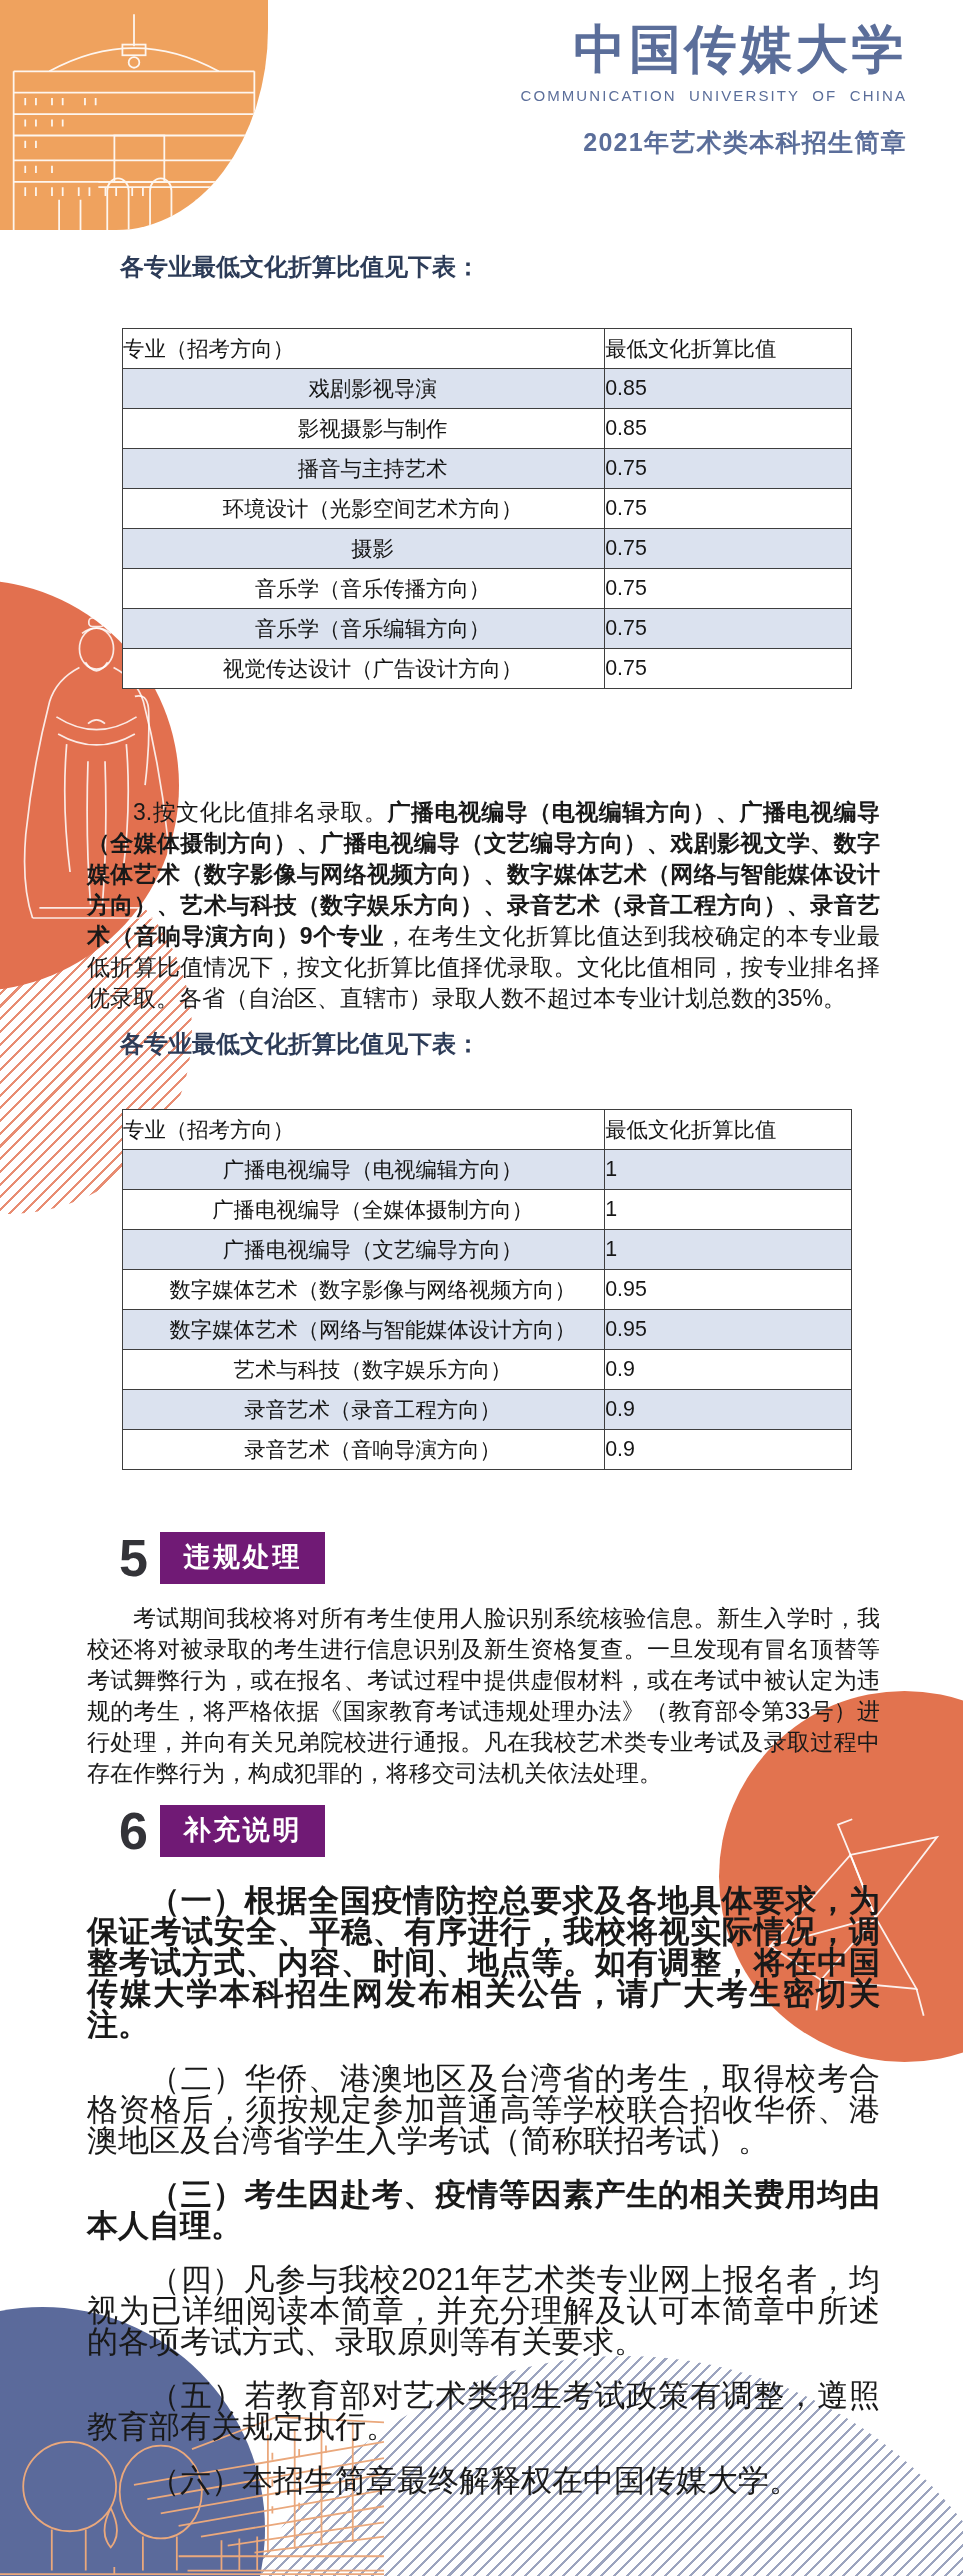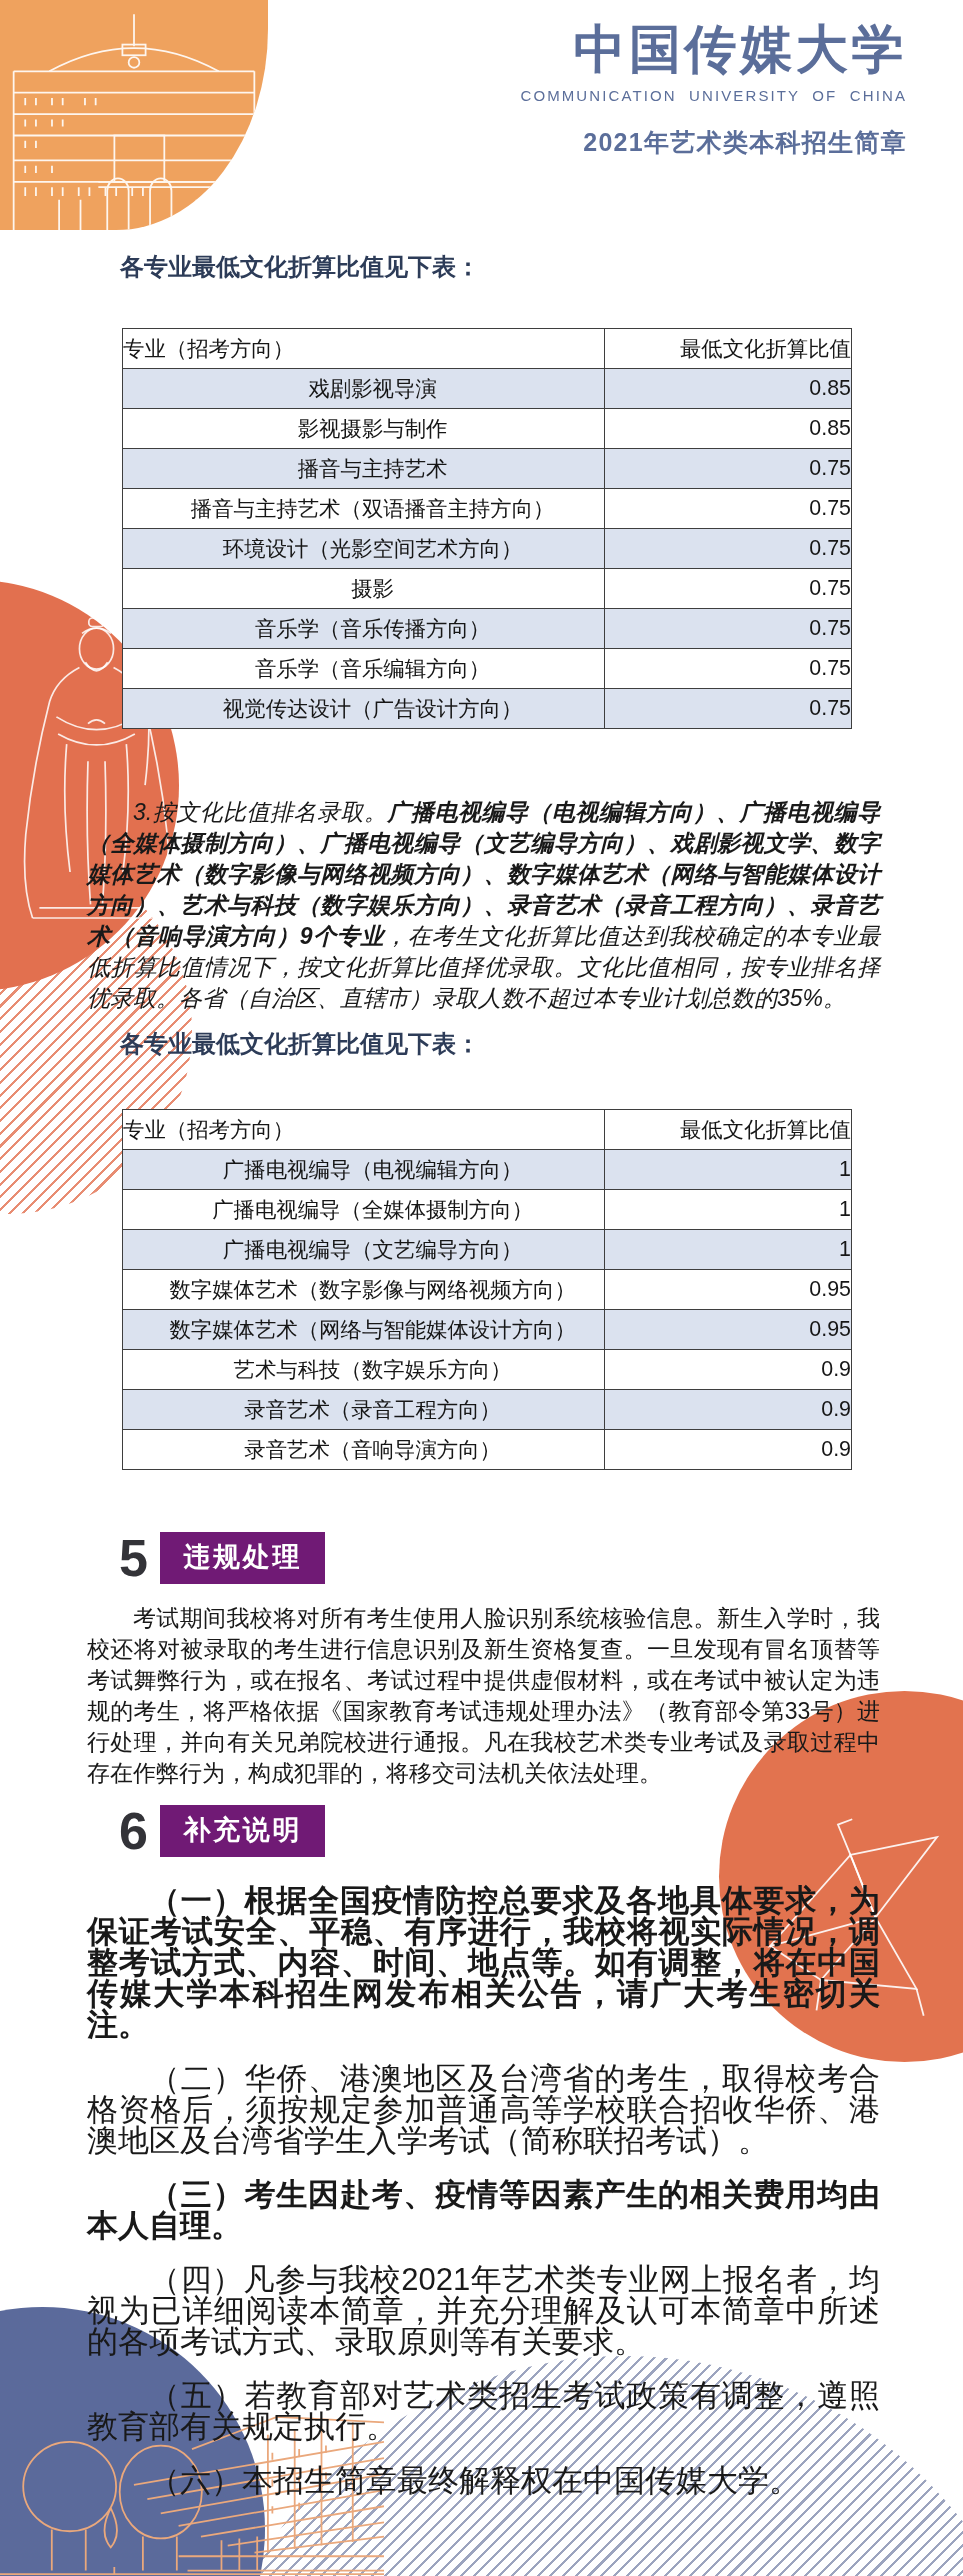--- a/index.html
+++ b/index.html
@@ -27,27 +27,27 @@
   .logo-cn{font-size:52px;font-weight:bold;letter-spacing:3.6px;line-height:1.4;}
   .logo-en{font-size:15px;letter-spacing:2.1px;word-spacing:6.2px;margin-top:1.8px;font-weight:500;}
   .logo-sub{font-size:25px;font-weight:600;letter-spacing:1.3px;margin-top:22px;}
   
   .heading{position:absolute;left:120px;font-size:24px;font-weight:bold;color:#2d3c58;z-index:4;}
   .h1a{top:251px;} .h1b{top:1028px;}
   .ratio-table{position:absolute;left:122px;width:730px;border-collapse:collapse;
     background:#fff;font-size:21.4px;color:#161616;z-index:4;}
   .t1{top:328px;} .t2{top:1109px;}
   .ratio-table th,.ratio-table td{border:1.8px solid #3e3e3e;height:39px;font-weight:normal;padding:0;}
-  .ratio-table th.ratio,.ratio-table td.ratio{width:253px;text-align:right;}
+  .ratio-table th.ratio,.ratio-table td.ratio{width:253px;text-align:left;}
   .ratio-table td.major{text-align:center;padding-left:18px;width:478px;}
   .ratio-table th.major{text-align:left;width:478px;}
   .ratio-table tbody tr:nth-child(odd){background:#dbe2ef;}
   .para{position:absolute;left:87px;width:793px;font-size:23px;line-height:31px;
     text-align:justify;text-indent:2em;z-index:4;margin:0;}
-  .p3{top:797px;font-style:italic;} .p5{top:1603px;}
+  .p3{top:797px;} .p5{top:1603px;}
   .b{font-weight:bold;}
   .sec-head{position:absolute;left:119px;display:flex;align-items:center;z-index:4;}
   .s5{top:1532px;} .s6{top:1805px;}
   .sec-num{font-size:52px;font-weight:bold;color:#333338;line-height:1;}
   .sec-badge{margin-left:12.5px;background:#701a75;color:#fff;font-size:27px;font-weight:bold;
     letter-spacing:2.7px;padding:6.2px 23px 9px 23px;}
   .items{position:absolute;left:87px;top:1885px;width:793px;z-index:4;}
   .items p{margin:0 0 23px 0;font-size:31px;line-height:31px;text-align:justify;text-indent:2em;}
 </style>
 </head>
@@ -138,24 +138,20 @@
         </tr>
       <tr>
           <td class="major">影视摄影与制作</td>
           <td class="ratio">0.85</td>
         </tr>
       <tr>
           <td class="major">播音与主持艺术</td>
           <td class="ratio">0.75</td>
         </tr>
       <tr>
-          <td class="major">播音与主持艺术（双语播音主持方向）</td>
-          <td class="ratio">0.75</td>
-        </tr>
-      <tr>
           <td class="major">环境设计（光影空间艺术方向）</td>
           <td class="ratio">0.75</td>
         </tr>
       <tr>
           <td class="major">摄影</td>
           <td class="ratio">0.75</td>
         </tr>
       <tr>
           <td class="major">音乐学（音乐传播方向）</td>
           <td class="ratio">0.75</td>

